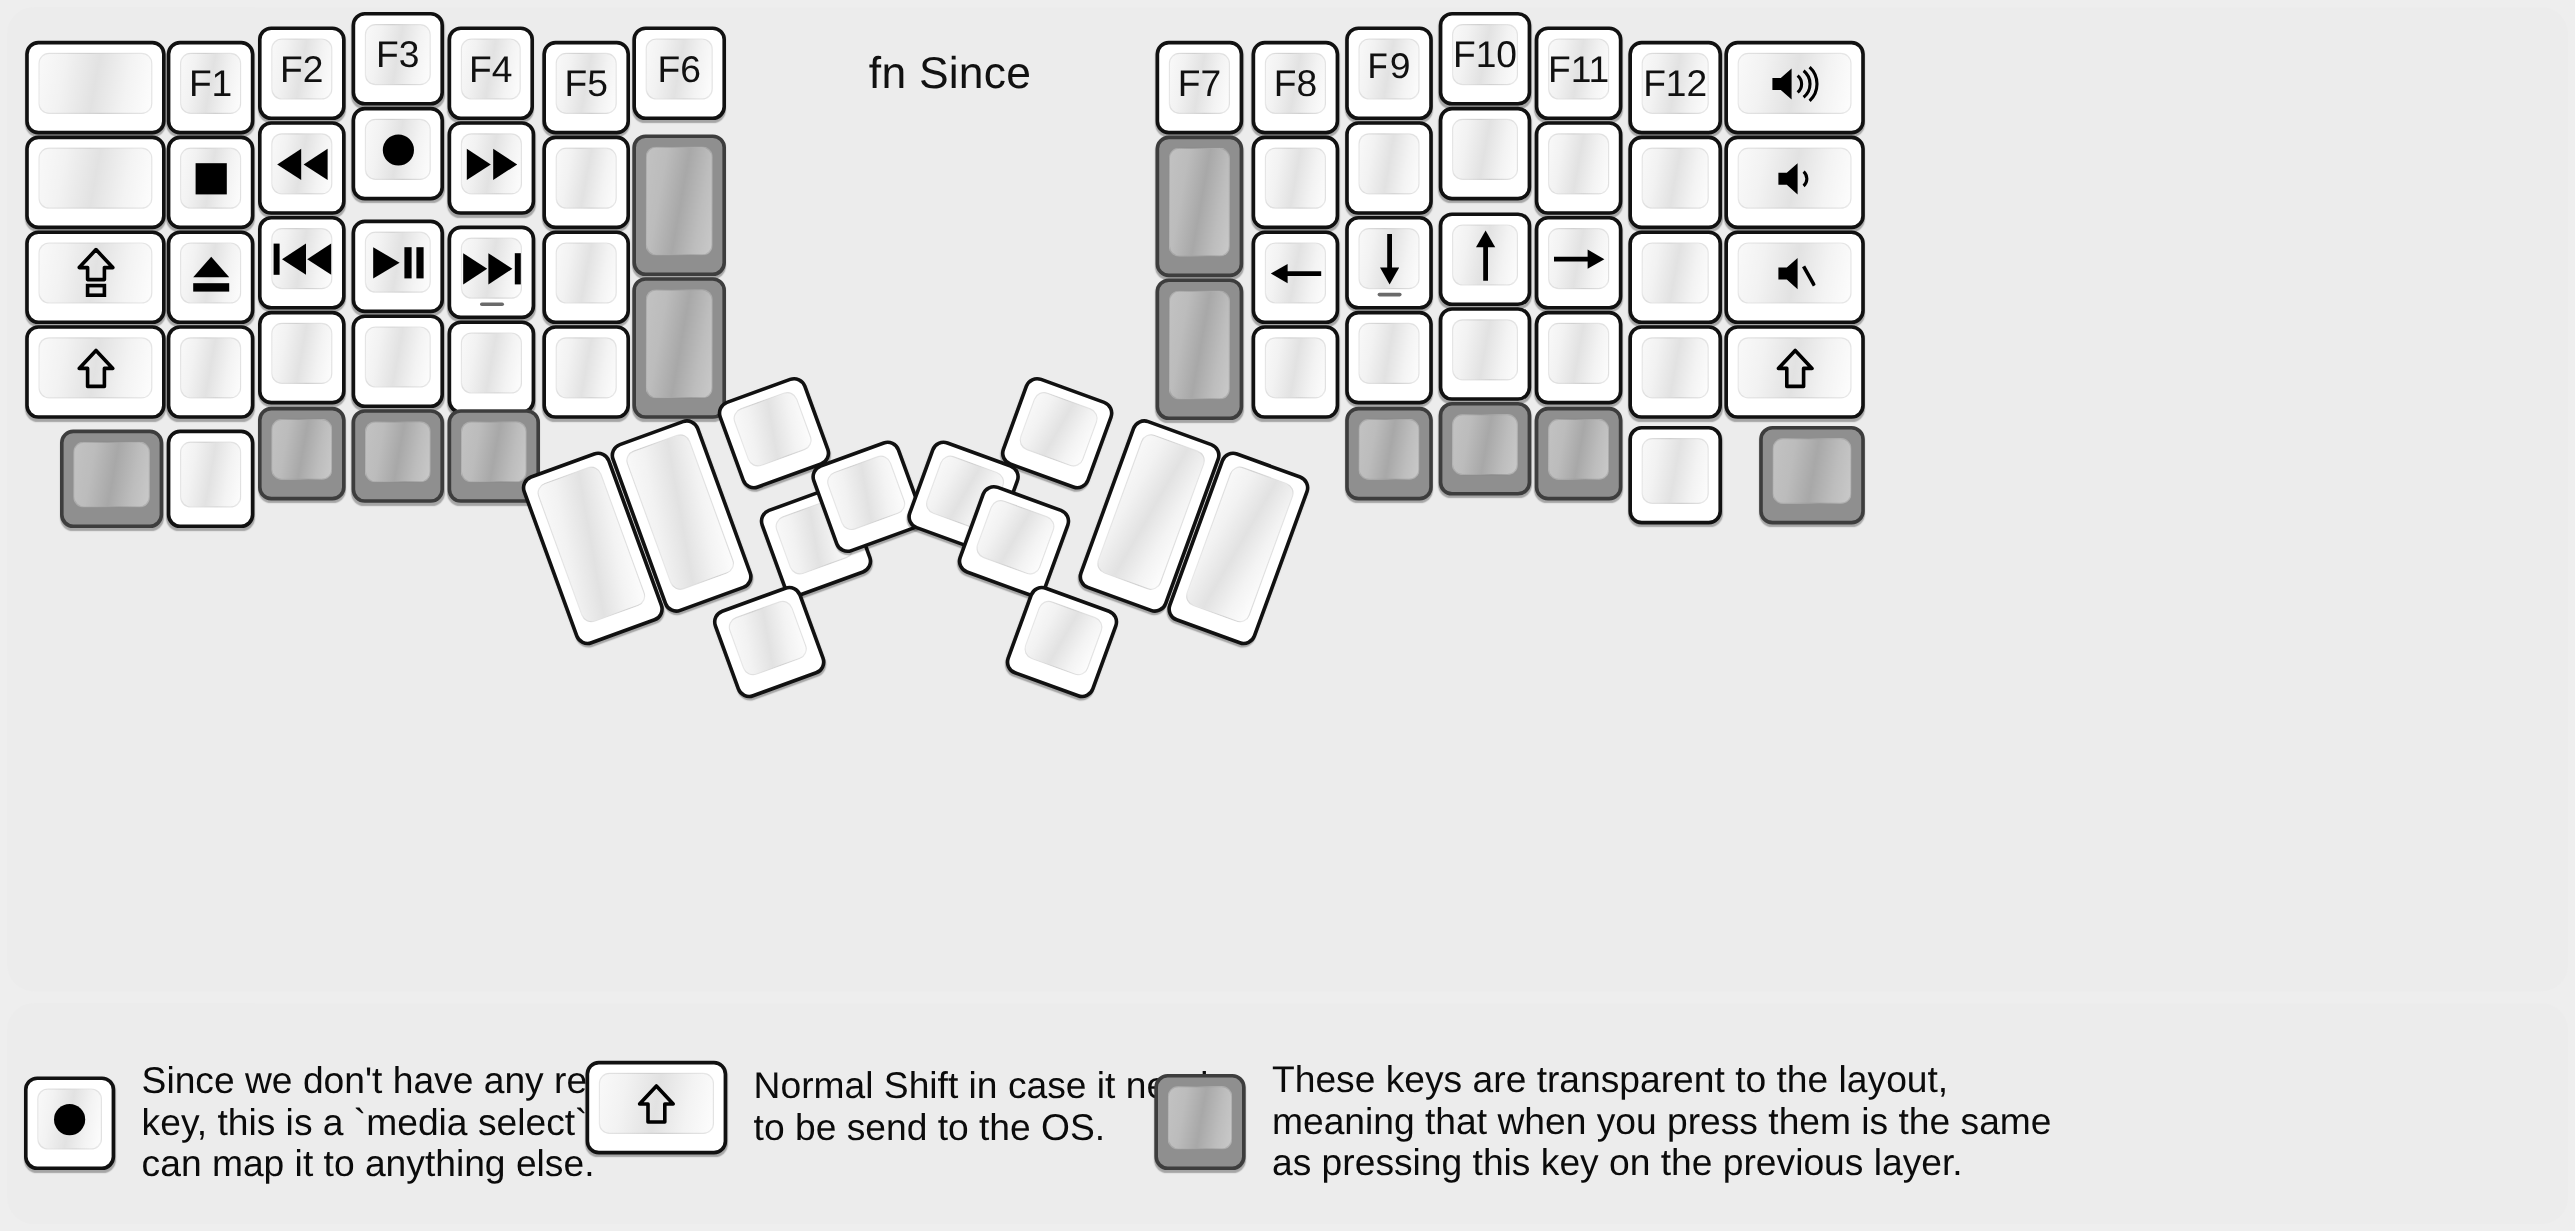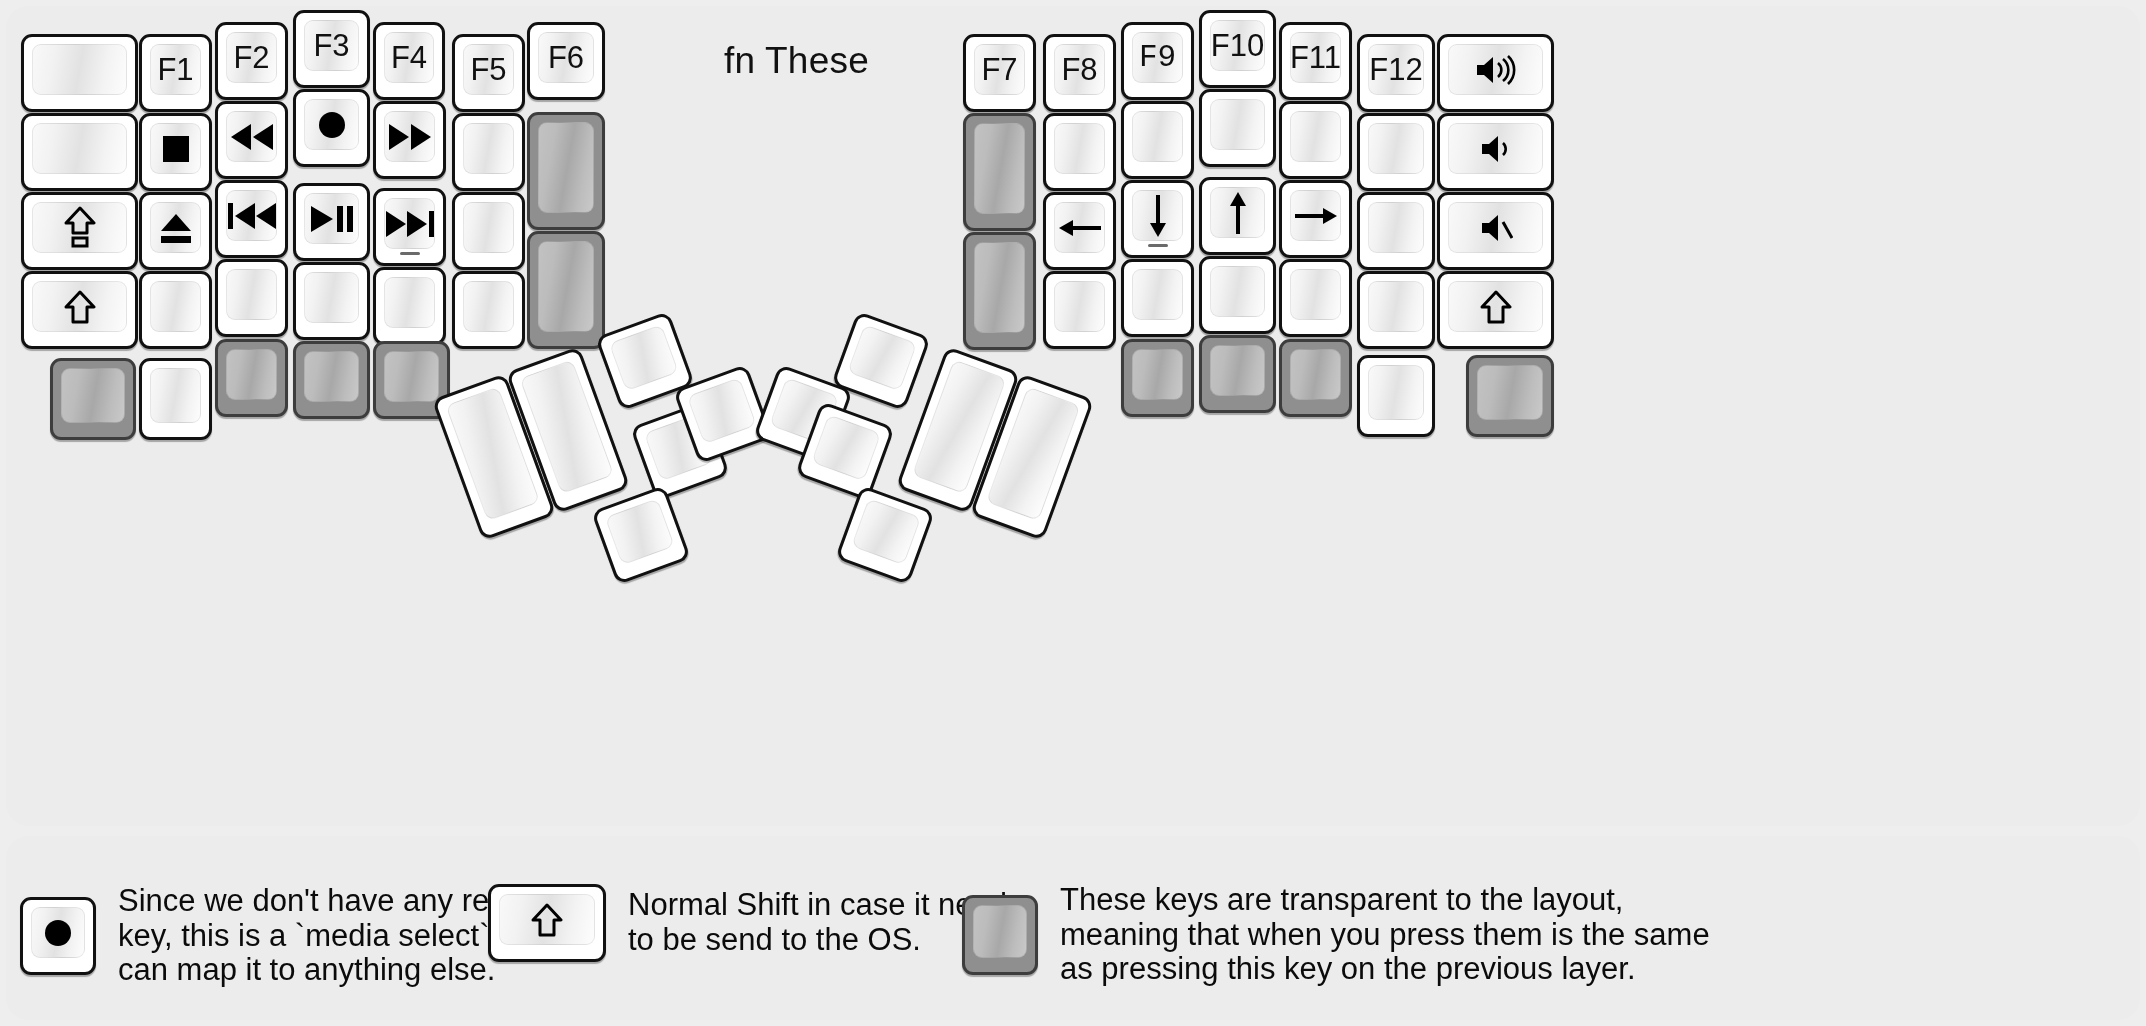--- a/index.html
+++ b/index.html
@@ -84,21 +84,21 @@
   }
 </style>
 </head>
 <body>
 
 <div class="stage">
 
   <div class="panel" id="kb-panel"></div>
   <div class="panel" id="legend-panel"></div>
 
-  <div class="title" id="layer-title" style="left: 724px; top: 40px;">fn These</div>
+  <div class="title" id="layer-title" style="left: 724px; top: 40px;">fn Since</div>
 
   <div id="left-half">
       <div class="key" style="left: 21px; top: 34px; width: 117px; height: 78px;">
         <div class="cap"></div>
       </div>
       <div class="key" style="left: 21px; top: 113px; width: 117px; height: 78px;">
         <div class="cap"></div>
       </div>
       <div class="key" style="left: 21px; top: 192px; width: 117px; height: 78px;">
         <div class="cap">

